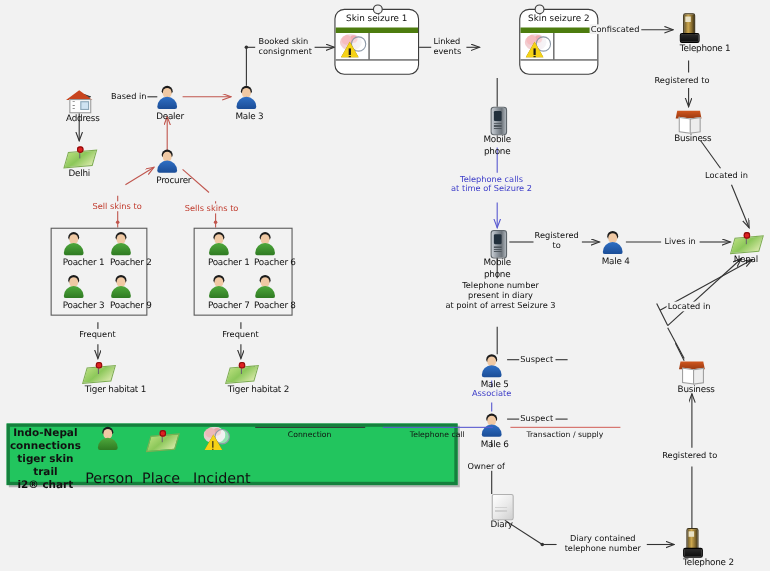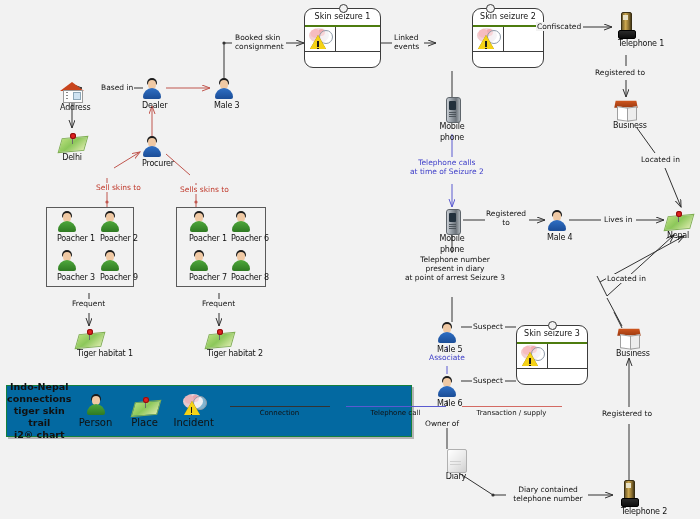--- a/index.html
+++ b/index.html
@@ -172,57 +172,57 @@
   }
 
   
   .seizure{position:absolute;}
   .seizure .card{
     border:1px solid #3c3c3c;border-radius:9px;background:#fff;
     width:100%;height:100%;box-sizing:border-box;overflow:hidden;
   }
   .seizure .ttl{
     height:16px;line-height:16px;text-align:center;font-size:8px;color:#111;
-    border-bottom:2px solid #4d7c0f;
+    border-bottom:5px solid #4d7c0f;
   }
   .seizure .rowmid{
     height:24px;display:flex;border-bottom:1px solid #3c3c3c;
   }
   .seizure .cellicon{
     width:30px;border-right:1px solid #3c3c3c;display:flex;align-items:center;justify-content:center;
   }
   .seizure .cellblank{flex:1;}
   .seizure .rowbot{height:16px;}
   .seizure .knob{
     position:absolute;left:50%;top:-4px;margin-left:-4px;
     width:7px;height:7px;border-radius:50%;background:#f2f2f2;border:1px solid #3c3c3c;
   }
 
   
   .elab{
     position:absolute;font-size:7.5px;color:#111;background:#f2f2f2;
     line-height:9px;text-align:center;white-space:nowrap;padding:0 1px;
   }
   .elab.blue{color:#3c3cc8;}
-  .elab.red{color:#c0392b;margin-left:12px;}
+  .elab.red{color:#c0392b;}
 
   
   #legend{
     position:absolute;left:6px;top:385px;width:404px;height:50px;
-    background:#0369a1;border:1px solid #15803d;
+    background:#22c55e;border:3px solid #15803d;
     box-shadow:2px 2px 0 rgba(0,0,0,.25);
-    display:flex;align-items:center;
+    display:flex;align-items:flex-start;
   }
   #legend .ltitle{
     width:120px;text-align:center;font-size:9.5px;font-weight:bold;color:#111;
     line-height:12px;
   }
   #legend .lkeys{display:flex;align-items:flex-end;gap:9px;padding-left:4px;}
   #legend .lkey{width:40px;text-align:center;}
-  #legend .lkey .kcap{font-size:10px;color:#111;margin-top:1px;}
+  #legend .lkey .kcap{font-size:13px;color:#111;margin-top:18px;}
   #legend .llines{display:flex;gap:16px;margin-left:16px;}
   #legend .lline{width:100px;text-align:center;}
   #legend .lline .bar{height:0;border-top:1.4px solid #333;margin-bottom:2px;}
   #legend .lline.b .bar{border-top-color:#5a5ad0;}
   #legend .lline.r .bar{border-top-color:#d46a63;}
   #legend .lline .lcap{font-size:7px;color:#111;white-space:nowrap;}
 </style>
 </head>
 <body>
 
@@ -509,39 +509,20 @@
               <div class="bang"></div>
               <div class="bangdot"></div>
           </div>
         </div>
         <div class="cellblank"></div>
       </div>
       <div class="rowbot"></div>
     </div>
   </div>
 
-  <div class="seizure" style="left:516px;top:325px;width:72px;height:60px;">
-    <div class="knob"></div>
-    <div class="card">
-      <div class="ttl">Skin seizure 3</div>
-      <div class="rowmid">
-        <div class="cellicon">
-          <div class="ic ic-inc">
-            <div class="swirl"></div>
-              <div class="ring"></div>
-              <div class="tri"></div>
-              <div class="bang"></div>
-              <div class="bangdot"></div>
-          </div>
-        </div>
-        <div class="cellblank"></div>
-      </div>
-      <div class="rowbot"></div>
-    </div>
-  </div>
 
   <div class="node" style="left:618px;top:12px;width:16px;">
     <div class="ic ic-tel">
       <div class="hand"></div>
         <div class="hscr"></div>
         <div class="base"></div>
     </div>
     <div class="cap">Telephone 1</div>
   </div>
 

